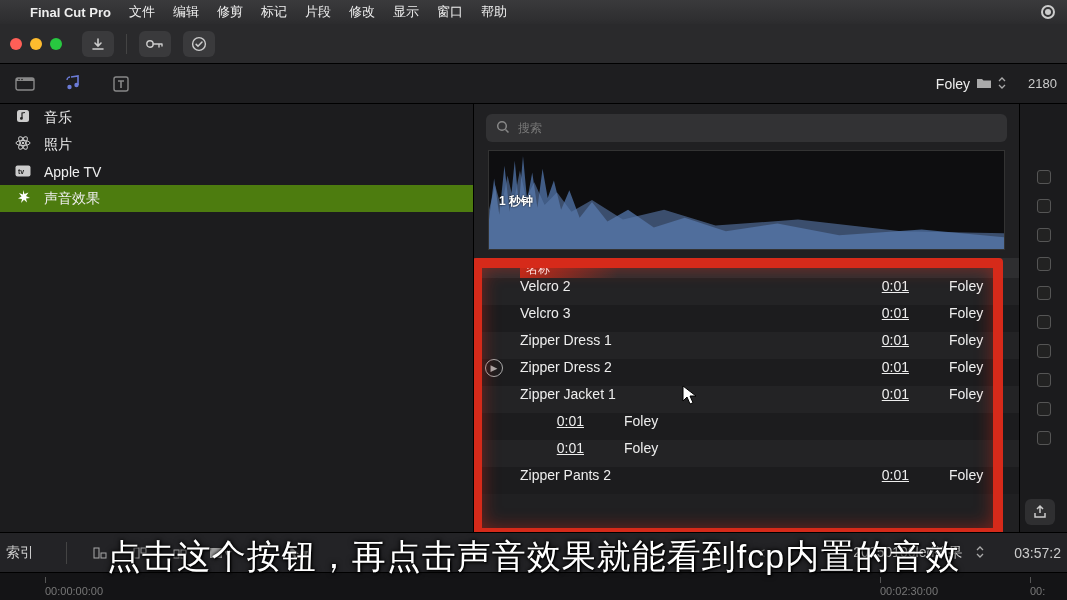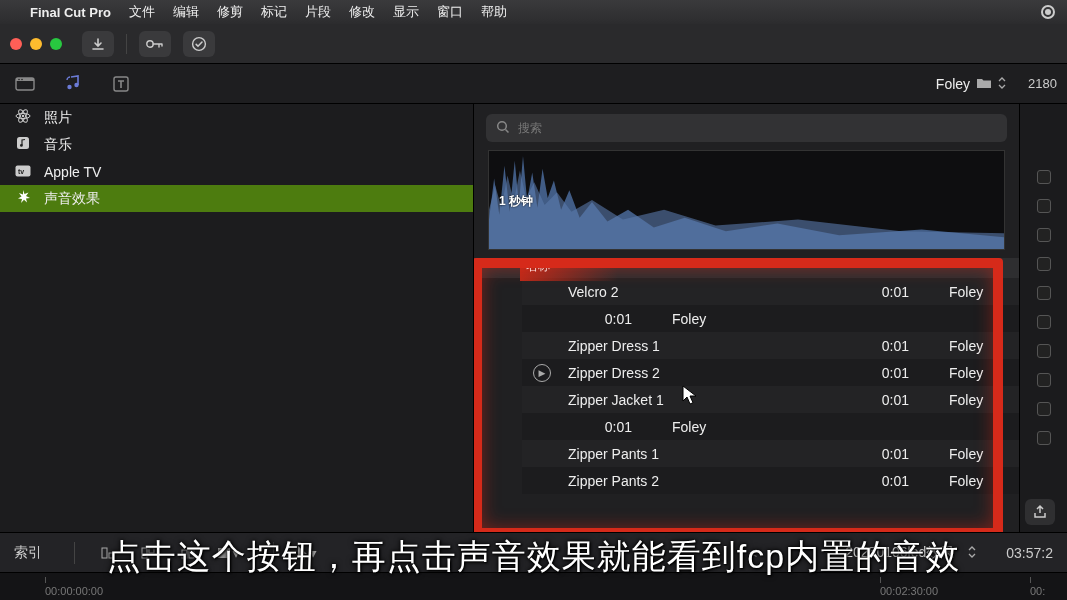--- a/index.html
+++ b/index.html
@@ -144,43 +144,42 @@
   }
   .thead {
     height:20px;
     background:#2e2e30;
     display:flex; align-items:center;
     font-size:12px; color:#ccc;
   }
   .thead .colname{
     margin-left:46px;
     background:linear-gradient(90deg,#bb2a1a 0%, rgba(0,0,0,0) 70%);
-    padding:2px 110px 6px 6px;
+    padding:2px 110px 0 6px;
     color:#fff;
   }
   .rows { }
   .trow {
     height:27px;
-    display:flex; align-items:center;
+    display:flex; align-items:flex-start;
     font-size:14px;
     color:#eee;
-    margin-left:48px;
   }
   .trow:nth-child(odd){ background:#232325; }
   .trow:nth-child(even){ background:#1c1c1e; }
   .trow .play{
     width:40px; display:flex; align-items:center; justify-content:center;
     color:#bbb;
   }
   .trow .play .circ{
     width:18px;height:18px;border:1.5px solid #aaa;border-radius:50%;
     display:flex;align-items:center;justify-content:center;font-size:9px;color:#aaa;
   }
   .trow .name{ flex:1; padding-left:6px;}
-  .trow .dur{ width:70px; text-align:right; }
+  .trow .dur{ width:70px; text-align:right;text-decoration:underline; }
   .trow .cat{ width:110px; padding-left:40px; }
 
   
   .cursor-img{
     position:absolute;
     left:688px; top:389px;
     pointer-events:none;
     transform: translate(-6px,-4px);
   }
 
@@ -196,21 +195,21 @@
   .rightcol .cb{
     width:14px;height:14px;border:1px solid #555;border-radius:3px;background:#222;
   }
 
   
   .bottombar {
     height:40px;
     background:#232326;
     border-top:1px solid #000;
     display:flex; align-items:center;
-    padding:0 14px;
+    padding:0 6px;
     gap:14px;
     color:#ccc; font-size:14px;
     position:relative;
   }
   .bottombar .idx{ font-size:14px; }
   .bottombar .vsep{margin-left:18px;margin-right:6px;width:1px;height:22px;background:#444;}
   .bbtn{ width:26px;height:22px;display:flex;align-items:center;justify-content:center;color:#aaa;}
   .bottombar .center-split{flex:1;}
   .share-ic{
     width:30px;height:26px;border-radius:6px;background:#2f2f31;
@@ -336,38 +335,38 @@
     </span>
     <span class="res-label">2180</span>
   </div>
 </div>
 
 <div class="main">
 
   <div class="sidebar">
     <div class="sidebar-item">
       <span class="sic">
+        <svg width="14" height="14" viewBox="0 0 14 14">
+            <rect x="1" y="1" width="12" height="12" rx="2.5" fill="#ccc"></rect>
+            <path d="M9 3.5L6 4v5" stroke="#222" stroke-width="1.2" fill="none"></path>
+            <circle cx="5.4" cy="9.4" r="1.4" fill="#222"></circle>
+          </svg>
+      </span>
+      <span>音乐</span>
+    </div>
+    <div class="sidebar-item">
+      <span class="sic">
         <svg width="16" height="16" viewBox="0 0 16 16">
             <ellipse cx="8" cy="8" rx="7" ry="2.6" stroke="#ccc" stroke-width="1" fill="none"></ellipse>
             <ellipse cx="8" cy="8" rx="7" ry="2.6" transform="rotate(60 8 8)" stroke="#ccc" stroke-width="1" fill="none"></ellipse>
             <ellipse cx="8" cy="8" rx="7" ry="2.6" transform="rotate(-60 8 8)" stroke="#ccc" stroke-width="1" fill="none"></ellipse>
             <circle cx="8" cy="8" r="1.2" fill="#ccc"></circle>
           </svg>
       </span>
       <span>照片</span>
-    </div>
-    <div class="sidebar-item">
-      <span class="sic">
-        <svg width="14" height="14" viewBox="0 0 14 14">
-            <rect x="1" y="1" width="12" height="12" rx="2.5" fill="#ccc"></rect>
-            <path d="M9 3.5L6 4v5" stroke="#222" stroke-width="1.2" fill="none"></path>
-            <circle cx="5.4" cy="9.4" r="1.4" fill="#222"></circle>
-          </svg>
-      </span>
-      <span>音乐</span>
     </div>
     <div class="sidebar-item">
       <span class="sic">
         <svg width="16" height="12" viewBox="0 0 16 12">
             <rect x="0.5" y="0.5" width="15" height="11" rx="2" fill="#ccc"></rect>
             <text x="3" y="8.5" font-size="7" fill="#222" font-weight="700">tv</text>
           </svg>
       </span>
       <span>Apple TV</span>
     </div>
@@ -410,20 +409,21 @@
       </div>
       <div class="rows" id="rows">
           <div class="trow">
             <span class="play"></span>
             <span class="name">Velcro 2</span>
             <span class="dur">0:01</span>
             <span class="cat">Foley</span>
           </div>
           <div class="trow">
             <span class="play"></span>
+            <span class="name">Velcro 3</span>
             <span class="dur">0:01</span>
             <span class="cat">Foley</span>
           </div>
           <div class="trow">
             <span class="play"></span>
             <span class="name">Zipper Dress 1</span>
             <span class="dur">0:01</span>
             <span class="cat">Foley</span>
           </div>
           <div class="trow">
@@ -440,21 +440,20 @@
             <span class="dur">0:01</span>
             <span class="cat">Foley</span>
           </div>
           <div class="trow">
             <span class="play"></span>
             <span class="dur">0:01</span>
             <span class="cat">Foley</span>
           </div>
           <div class="trow">
             <span class="play"></span>
-            <span class="name">Zipper Pants 1</span>
             <span class="dur">0:01</span>
             <span class="cat">Foley</span>
           </div>
           <div class="trow">
             <span class="play"></span>
             <span class="name">Zipper Pants 2</span>
             <span class="dur">0:01</span>
             <span class="cat">Foley</span>
           </div>
         </div>

